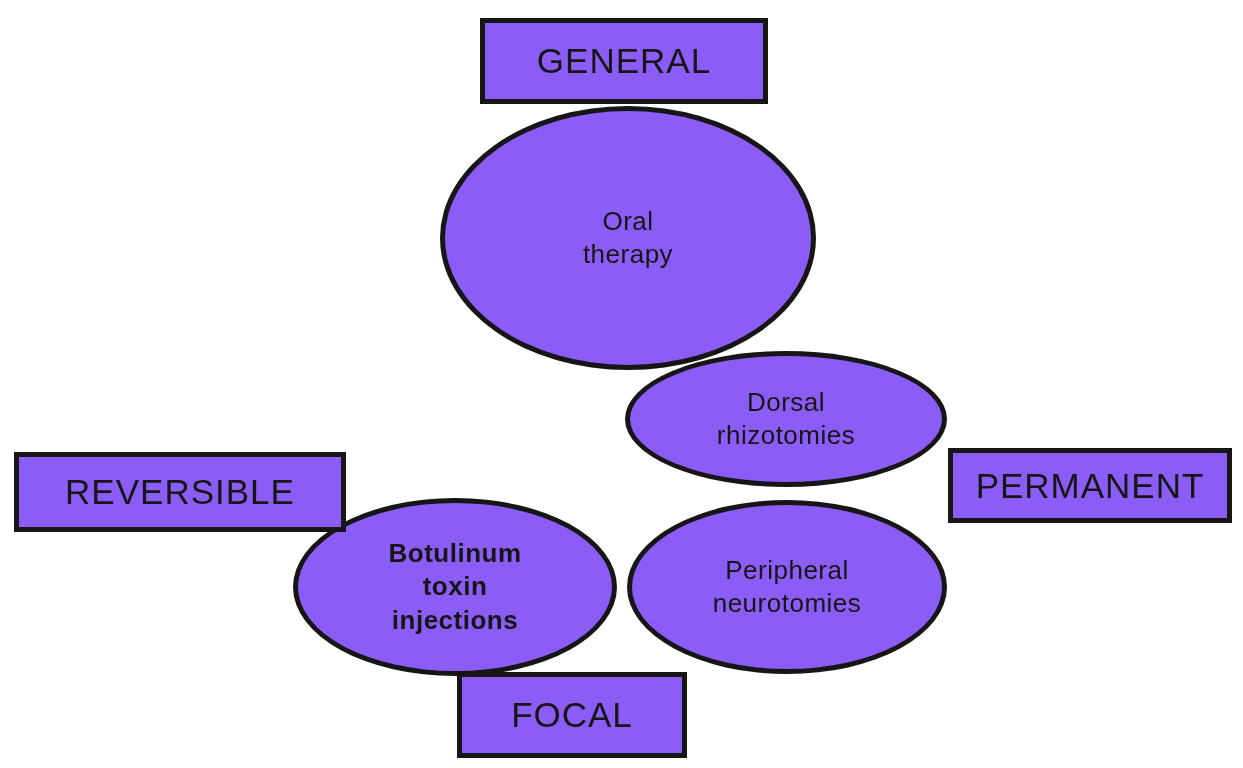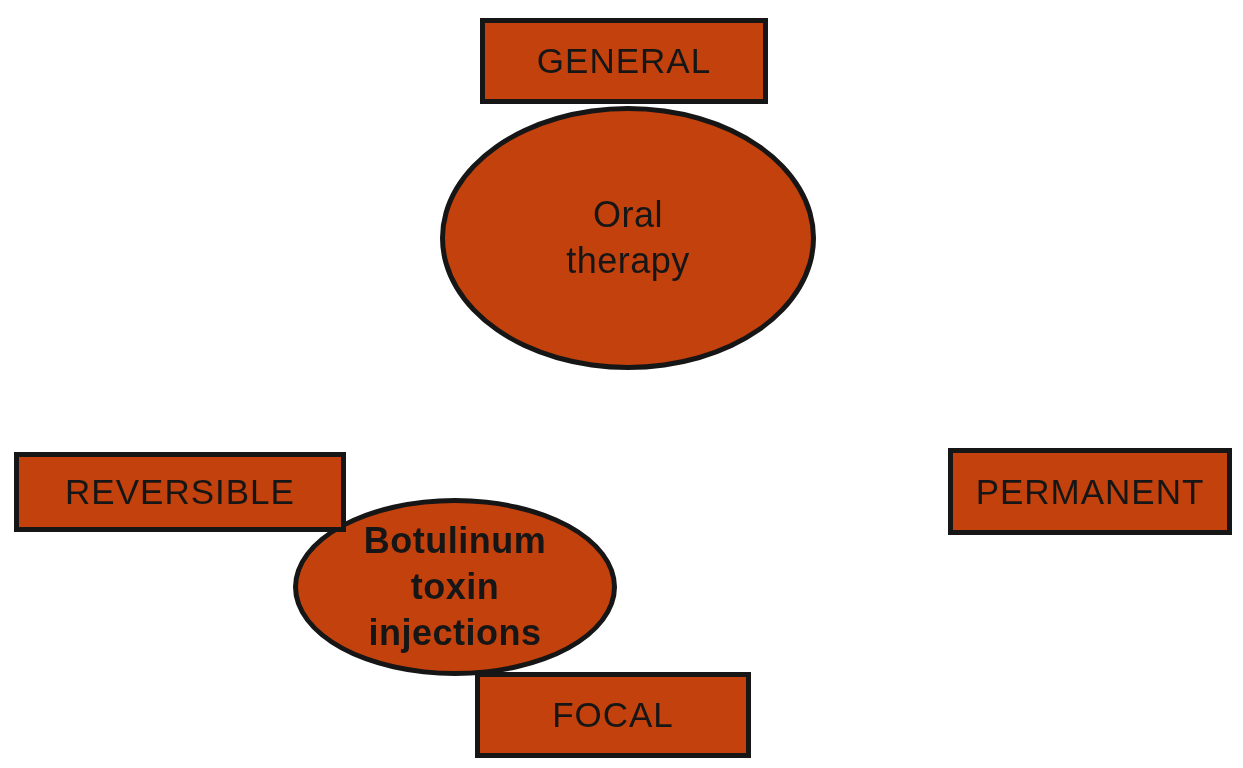--- a/index.html
+++ b/index.html
@@ -12,76 +12,84 @@
     position: relative;
     width: 1243px;
     height: 768px;
     background: #ffffff;
     overflow: hidden;
     color: #161616;
   }
   .node {
     position: absolute;
     box-sizing: border-box;
-    background: #c2410c;
+    background: #8b5cf6;
     border: 5px solid #161616;
     display: flex;
     align-items: center;
     justify-content: center;
     text-align: center;
   }
   .ellipse {
     border-radius: 50%;
     z-index: 1;
   }
   .label-box {
     z-index: 2;
   }
   .node-label {
     white-space: pre-line;
-    font-size: 36px;
+    font-size: 26px;
     line-height: 1.28;
     letter-spacing: 0.5px;
     color: #161616;
   }
   .axis-label {
     font-size: 35px;
     letter-spacing: 1px;
     color: #161616;
   }
   
   .box-general    { left: 480px; top: 18px;  width: 288px; height: 86px; }
   .box-reversible { left: 14px;  top: 452px; width: 332px; height: 80px; }
-  .box-permanent  { left: 948px; top: 448px; width: 284px; height: 87px; }
-  .box-focal      { left: 475px; top: 672px; width: 276px; height: 86px; }
+  .box-permanent  { left: 948px; top: 448px; width: 284px; height: 75px; }
+  .box-focal      { left: 457px; top: 672px; width: 230px; height: 86px; }
   
   .el-oral        { left: 440px; top: 106px; width: 376px; height: 264px; }
   .el-intrathecal { left: 292px; top: 351px; width: 326px; height: 136px; }
   .el-dorsal      { left: 625px; top: 351px; width: 322px; height: 136px; }
   .el-botulinum   { left: 293px; top: 498px; width: 324px; height: 178px; font-weight: bold; }
   .el-peripheral  { left: 627px; top: 500px; width: 320px; height: 174px; }
 </style>
 </head>
 <body>
 
 <div class="canvas">
 
   <div class="node ellipse el-oral">
     <span class="node-label">Oral
 therapy</span>
   </div>
 
 
+  <div class="node ellipse el-dorsal">
+    <span class="node-label">Dorsal
+rhizotomies</span>
+  </div>
 
   <div class="node ellipse el-botulinum">
     <span class="node-label">Botulinum
 toxin
 injections</span>
   </div>
 
+  <div class="node ellipse el-peripheral">
+    <span class="node-label">Peripheral
+neurotomies</span>
+  </div>
 
   <div class="node label-box box-general">
     <span class="axis-label">GENERAL</span>
   </div>
 
   <div class="node label-box box-reversible">
     <span class="axis-label">REVERSIBLE</span>
   </div>
 
   <div class="node label-box box-permanent">

